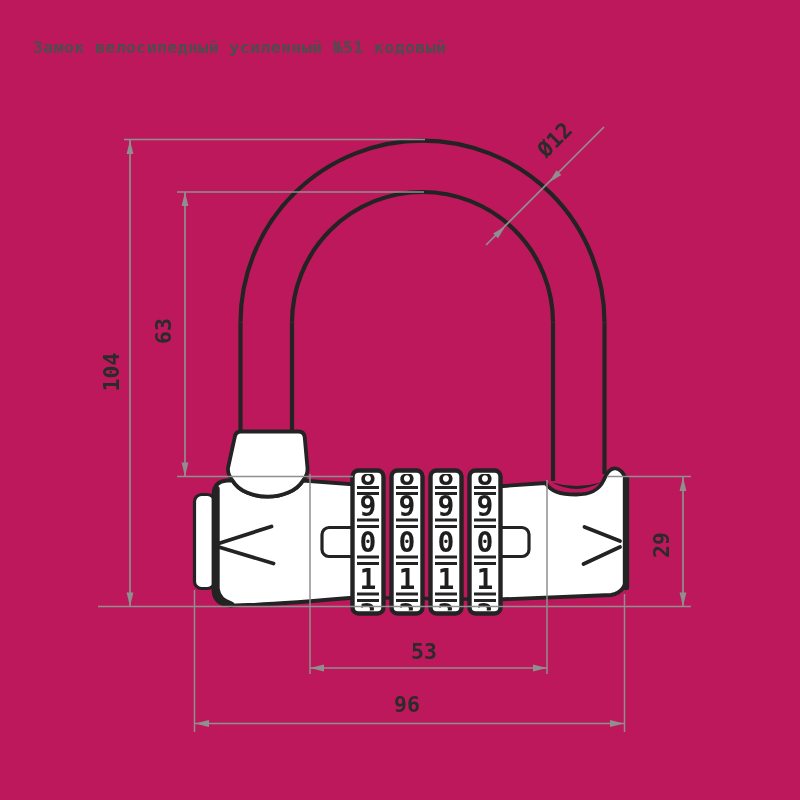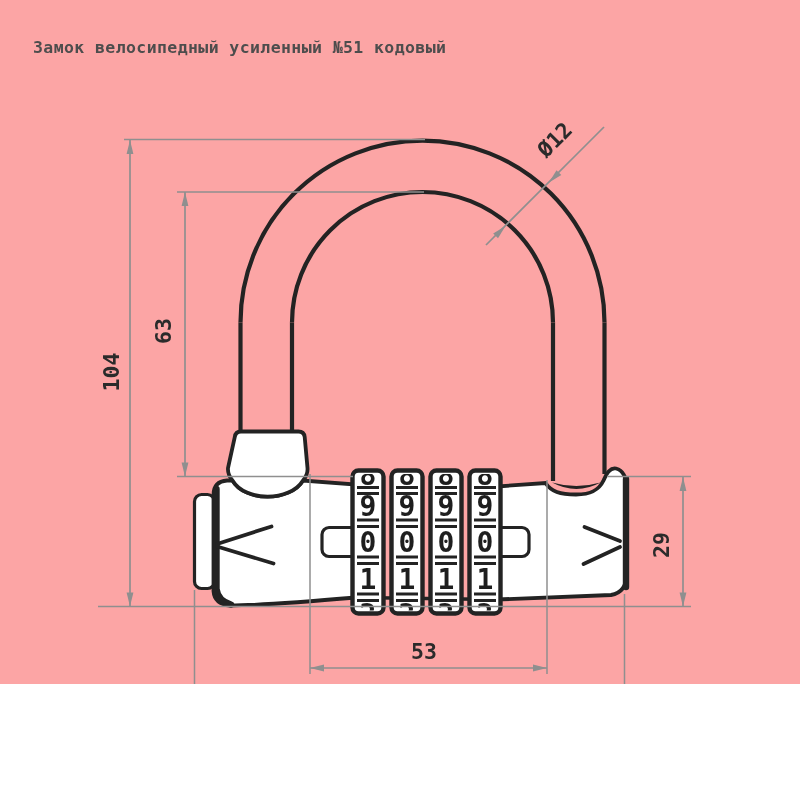--- a/index.html
+++ b/index.html
@@ -1,16 +1,16 @@
 <!DOCTYPE html>
 <html><head>
 <meta charset="utf-8">
 <style>
   html,body{margin:0;padding:0;background:#ffffff;}
-  .stage{width:800px;height:684px;position:relative;background:#fca5a5;overflow:hidden;}
+  .stage{width:800px;height:800px;position:relative;background:#be185d;overflow:hidden;}
   .title-txt{font:bold 16.5px "DejaVu Sans Mono", monospace;fill:#4d4d4d;letter-spacing:.4px;}
   .bl{stroke:#232323;fill:none;stroke-width:4.2;}
   .blf{stroke:#232323;fill:#ffffff;stroke-width:3.8;}
   .thin{stroke:#232323;fill:#ffffff;stroke-width:3.2;}
   .boldedge{stroke:#232323;fill:none;stroke-width:6.4;stroke-linecap:round;}
   .chev{stroke:#232323;fill:none;stroke-width:3.8;stroke-linecap:round;}
   .dialrect{fill:#ffffff;stroke:#232323;stroke-width:4.4;}
   .band{stroke:#232323;stroke-width:3;}
   .digit{font:bold 28px "DejaVu Sans Mono", monospace;fill:#1e1e1e;text-anchor:middle;}
   .dim{stroke:#8f8f8f;stroke-width:1.7;fill:none;}

